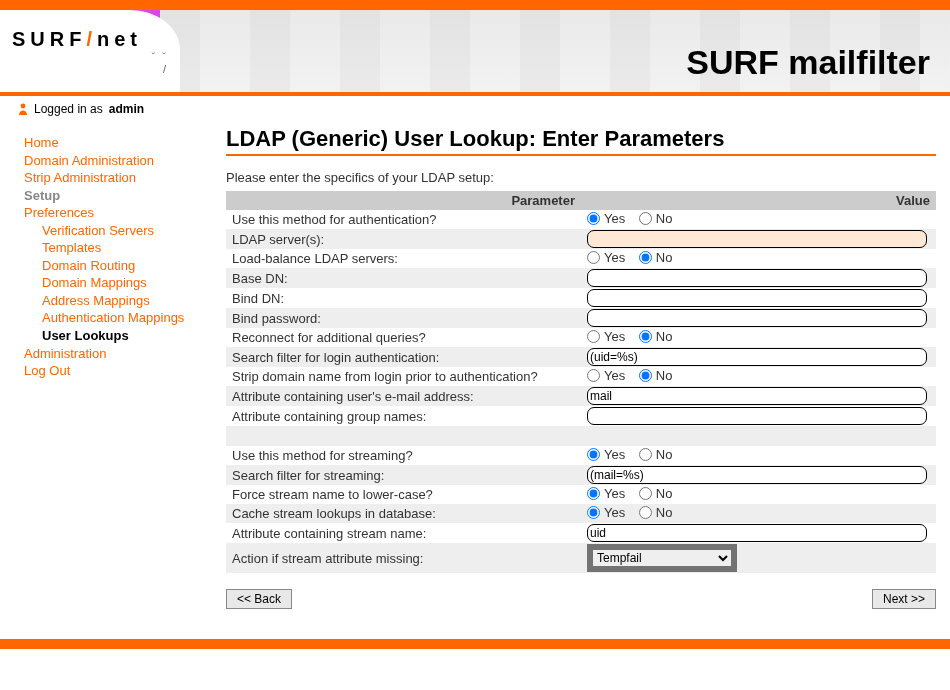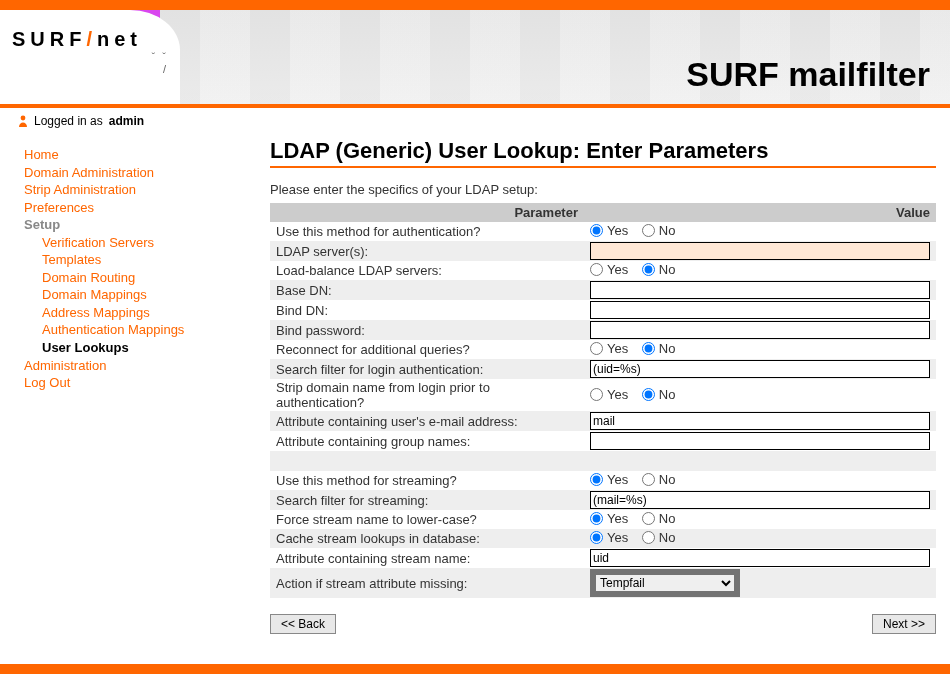--- a/index.html
+++ b/index.html
@@ -11,21 +11,21 @@
     color: #333;
     background: #fff;
     width: 950px;
   }
   .top-title-bar {
     height: 10px;
     background: #ff6600;
   }
   .header {
     position: relative;
-    height: 94px;
+    height: 82px;
     background: #d946ef;
     overflow: hidden;
   }
   .header-bg {
     position: absolute;
     top: 0; left: 160px; right: 0; bottom: 0;
     background:
       repeating-linear-gradient(90deg, rgba(0,0,0,0.05) 0 40px, rgba(0,0,0,0.02) 40px 90px),
       linear-gradient(#eee,#f7f7f7);
   }
@@ -103,21 +103,20 @@
     font-weight: bold;
   }
   .nav-item.section-sel {
     color: #888;
     font-weight: bold;
   }
   .nav-sub { padding-left: 18px; }
   .content {
     flex: 1;
     padding: 0 14px 12px 0;
-    margin-left: 44px;
   }
   h1.page-title {
     font-family: "Trebuchet MS", Verdana, sans-serif;
     font-size: 22px;
     font-weight: bold;
     color: #000;
     margin: 0 0 2px 0;
   }
   .title-rule {
     height: 2px;
@@ -149,21 +148,21 @@
   table.params tr.spacer td { background: #eee; height: 20px; }
   .param-col { width: 50%; }
   .val-col { width: 50%; }
   input[type="text"], input[type="password"] {
     font-family: Arial, sans-serif;
     font-size: 12px;
     padding: 1px 2px;
     border: 1px solid #000;
     background: #fff;
   }
-  input.wide { width: 340px; }
+  input.wide { width: 340px; border-radius: 7px; }
   input.short { width: 60px; }
   input.highlight { background: #ffe8d6; }
   select {
     font-family: Arial, sans-serif;
     font-size: 12px;
     border: 6px solid #737373;
     background: #efefef;
     width: 150px;
   }
   .radio-pair label {
@@ -220,22 +219,22 @@
   <span>Logged in as </span>
   <span class="uname">admin</span>
 </div>
 
 <div class="main">
 
   <nav class="sidebar">
     <div class="nav-item">Home</div>
     <div class="nav-item">Domain Administration</div>
     <div class="nav-item">Strip Administration</div>
+    <div class="nav-item section-sel">Setup</div>
     <div class="nav-item">Preferences</div>
-    <div class="nav-item section-sel">Setup</div>
     <div class="nav-sub">
       <div class="nav-item">Verification Servers</div>
       <div class="nav-item">Templates</div>
       <div class="nav-item">Domain Routing</div>
       <div class="nav-item">Domain Mappings</div>
       <div class="nav-item">Address Mappings</div>
       <div class="nav-item">Authentication Mappings</div>
       <div class="nav-item sel">User Lookups</div>
     </div>
     <div class="nav-item">Administration</div>

